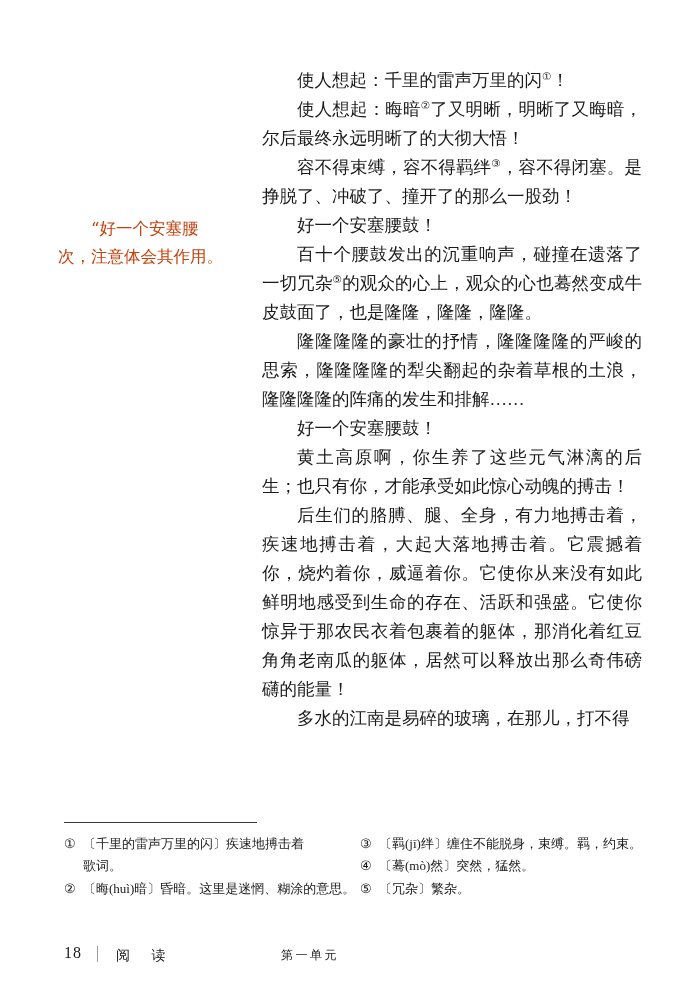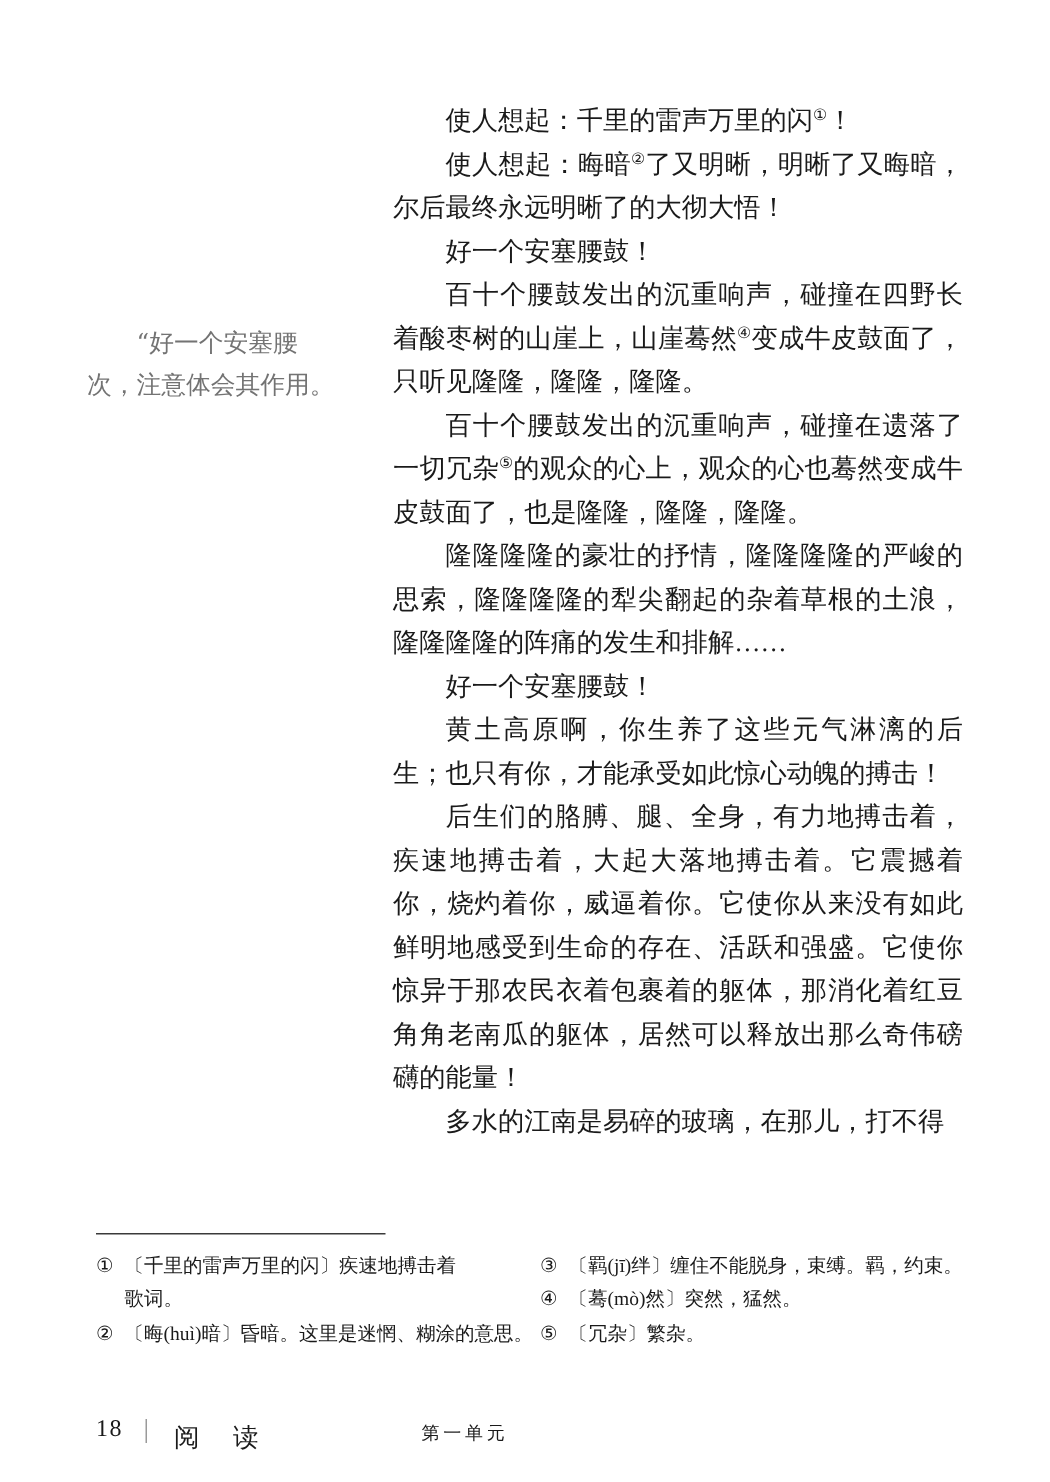--- a/index.html
+++ b/index.html
@@ -18,21 +18,21 @@
     text-align:justify;text-justify:inter-character;font-family:Liberation Serif, serif;
   }
   .main-text p{margin:0;text-indent:2em;}
   sup.fn-ref{
     font-size:10.5px;line-height:0;vertical-align:6px;
     letter-spacing:0;
   }
   
   .margin-note{
     position:absolute;left:58px;top:215px;width:182px;
-    font-size:16.5px;line-height:27.6px;color:#737373;
+    font-size:16.5px;line-height:27.6px;color:#c2410c;
     font-family:"DejaVu Serif","Liberation Serif",serif;
   }
   .margin-note .line{white-space:nowrap;}
   .margin-note .line:first-child{text-indent:2em;}
   
   .fn-divider{
     position:absolute;left:64px;top:822px;width:193px;height:0;
     border-top:1.5px solid #3a3a3a;
   }
   
@@ -49,42 +49,42 @@
   
   .footer-pagenum{
     position:absolute;left:64px;top:944px;
     font-size:16px;letter-spacing:1px;
   }
   .footer-bar{
     position:absolute;left:97px;top:946px;width:1px;height:16px;background:#9a9a9a;
   }
   .footer-section{
     position:absolute;left:116px;top:947px;
-    font-size:17px;letter-spacing:9px;
+    font-size:14px;letter-spacing:9px;
   }
   .footer-unit{
     position:absolute;left:281px;top:947px;
     font-size:12px;letter-spacing:2.5px;
   }
 </style>
 </head>
 <body>
 
 <div class="page">
 
   <div class="margin-note">
       <div class="line">“好一个安塞腰</div>
       <div class="line">次，注意体会其作用。</div>
     </div>
 
   <div class="main-text">
       <p>使人想起：千里的雷声万里的闪<sup class="fn-ref">①</sup>！</p>
       <p>使人想起：晦暗<sup class="fn-ref">②</sup>了又明晰，明晰了又晦暗，尔后最终永远明晰了的大彻大悟！</p>
+      <p>容不得束缚，容不得羁绊<sup class="fn-ref">③</sup>，容不得闭塞。是挣脱了、冲破了、撞开了的那么一股劲！</p>
       <p>好一个安塞腰鼓！</p>
-      <p>百十个腰鼓发出的沉重响声，碰撞在四野长着酸枣树的山崖上，山崖蓦然<sup class="fn-ref">④</sup>变成牛皮鼓面了，只听见隆隆，隆隆，隆隆。</p>
       <p>百十个腰鼓发出的沉重响声，碰撞在遗落了一切冗杂<sup class="fn-ref">⑤</sup>的观众的心上，观众的心也蓦然变成牛皮鼓面了，也是隆隆，隆隆，隆隆。</p>
       <p>隆隆隆隆的豪壮的抒情，隆隆隆隆的严峻的思索，隆隆隆隆的犁尖翻起的杂着草根的土浪，隆隆隆隆的阵痛的发生和排解……</p>
       <p>好一个安塞腰鼓！</p>
       <p>黄土高原啊，你生养了这些元气淋漓的后生；也只有你，才能承受如此惊心动魄的搏击！</p>
       <p>后生们的胳膊、腿、全身，有力地搏击着，疾速地搏击着，大起大落地搏击着。它震撼着你，烧灼着你，威逼着你。它使你从来没有如此鲜明地感受到生命的存在、活跃和强盛。它使你惊异于那农民衣着包裹着的躯体，那消化着红豆角角老南瓜的躯体，居然可以释放出那么奇伟磅礴的能量！</p>
       <p>多水的江南是易碎的玻璃，在那儿，打不得</p>
     </div>
 
   <div class="fn-divider"></div>
 

